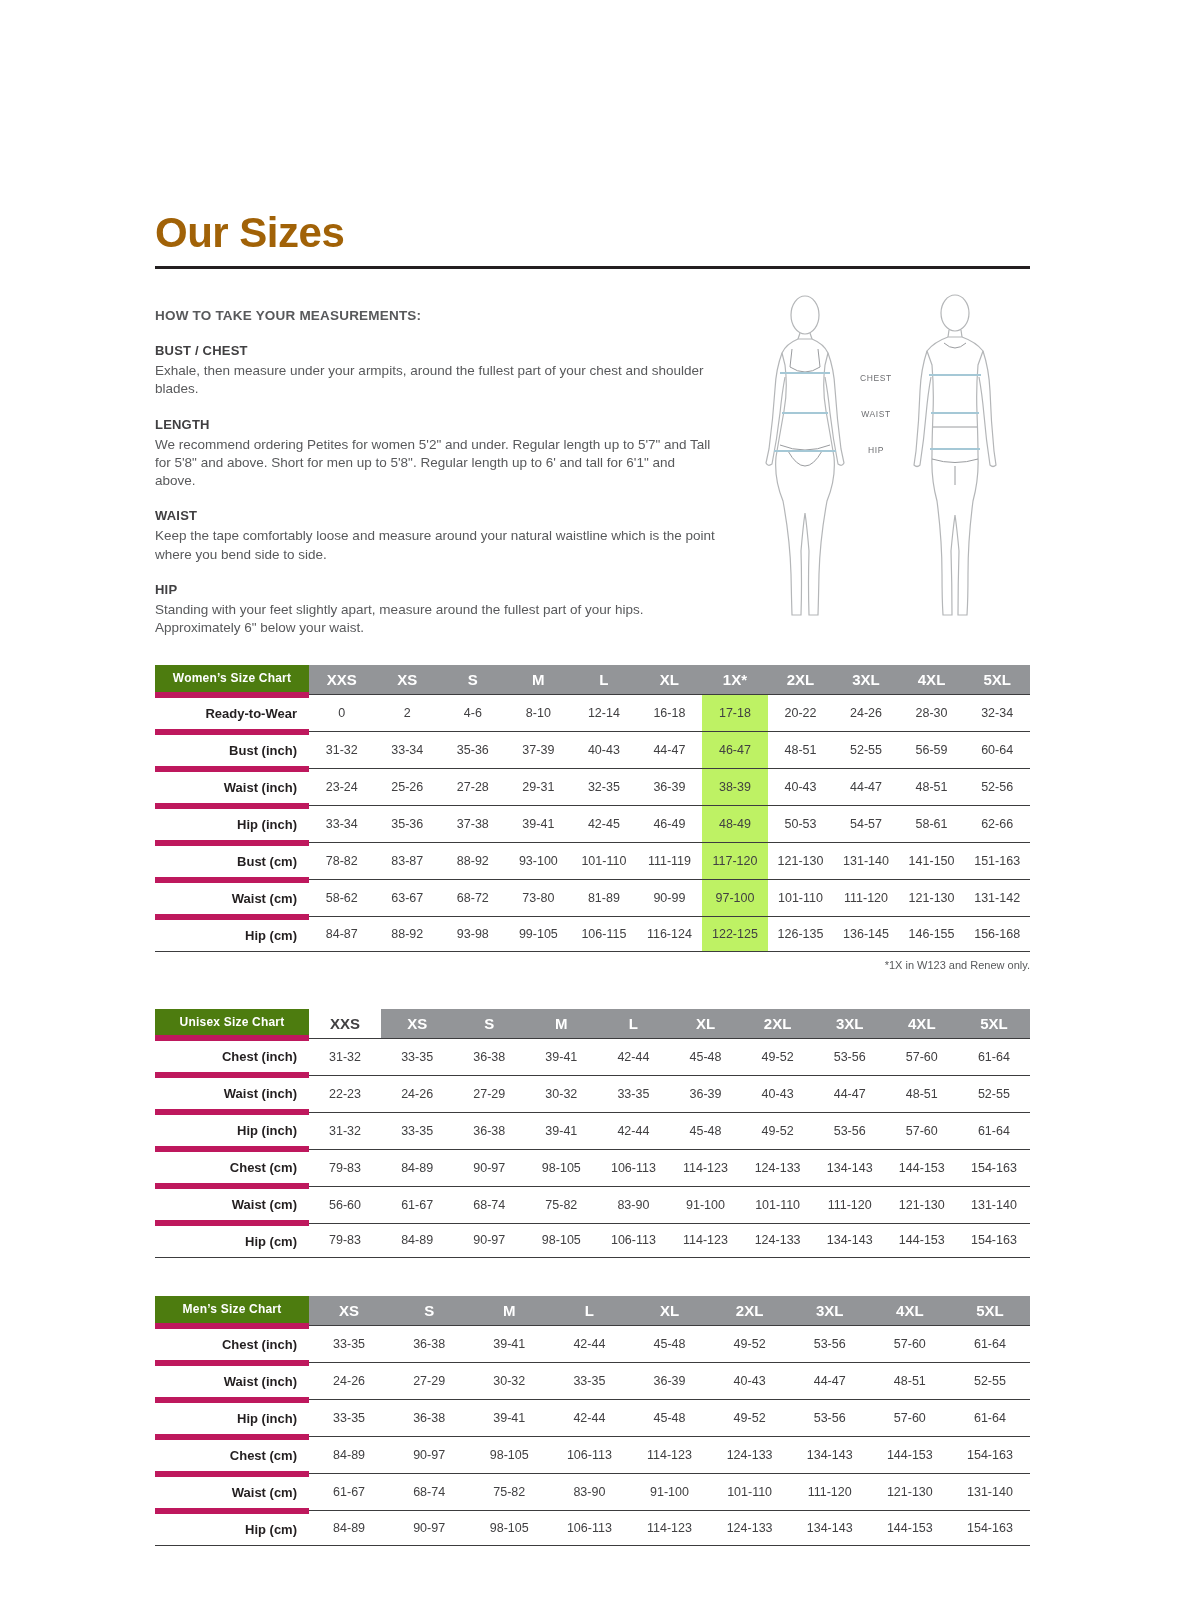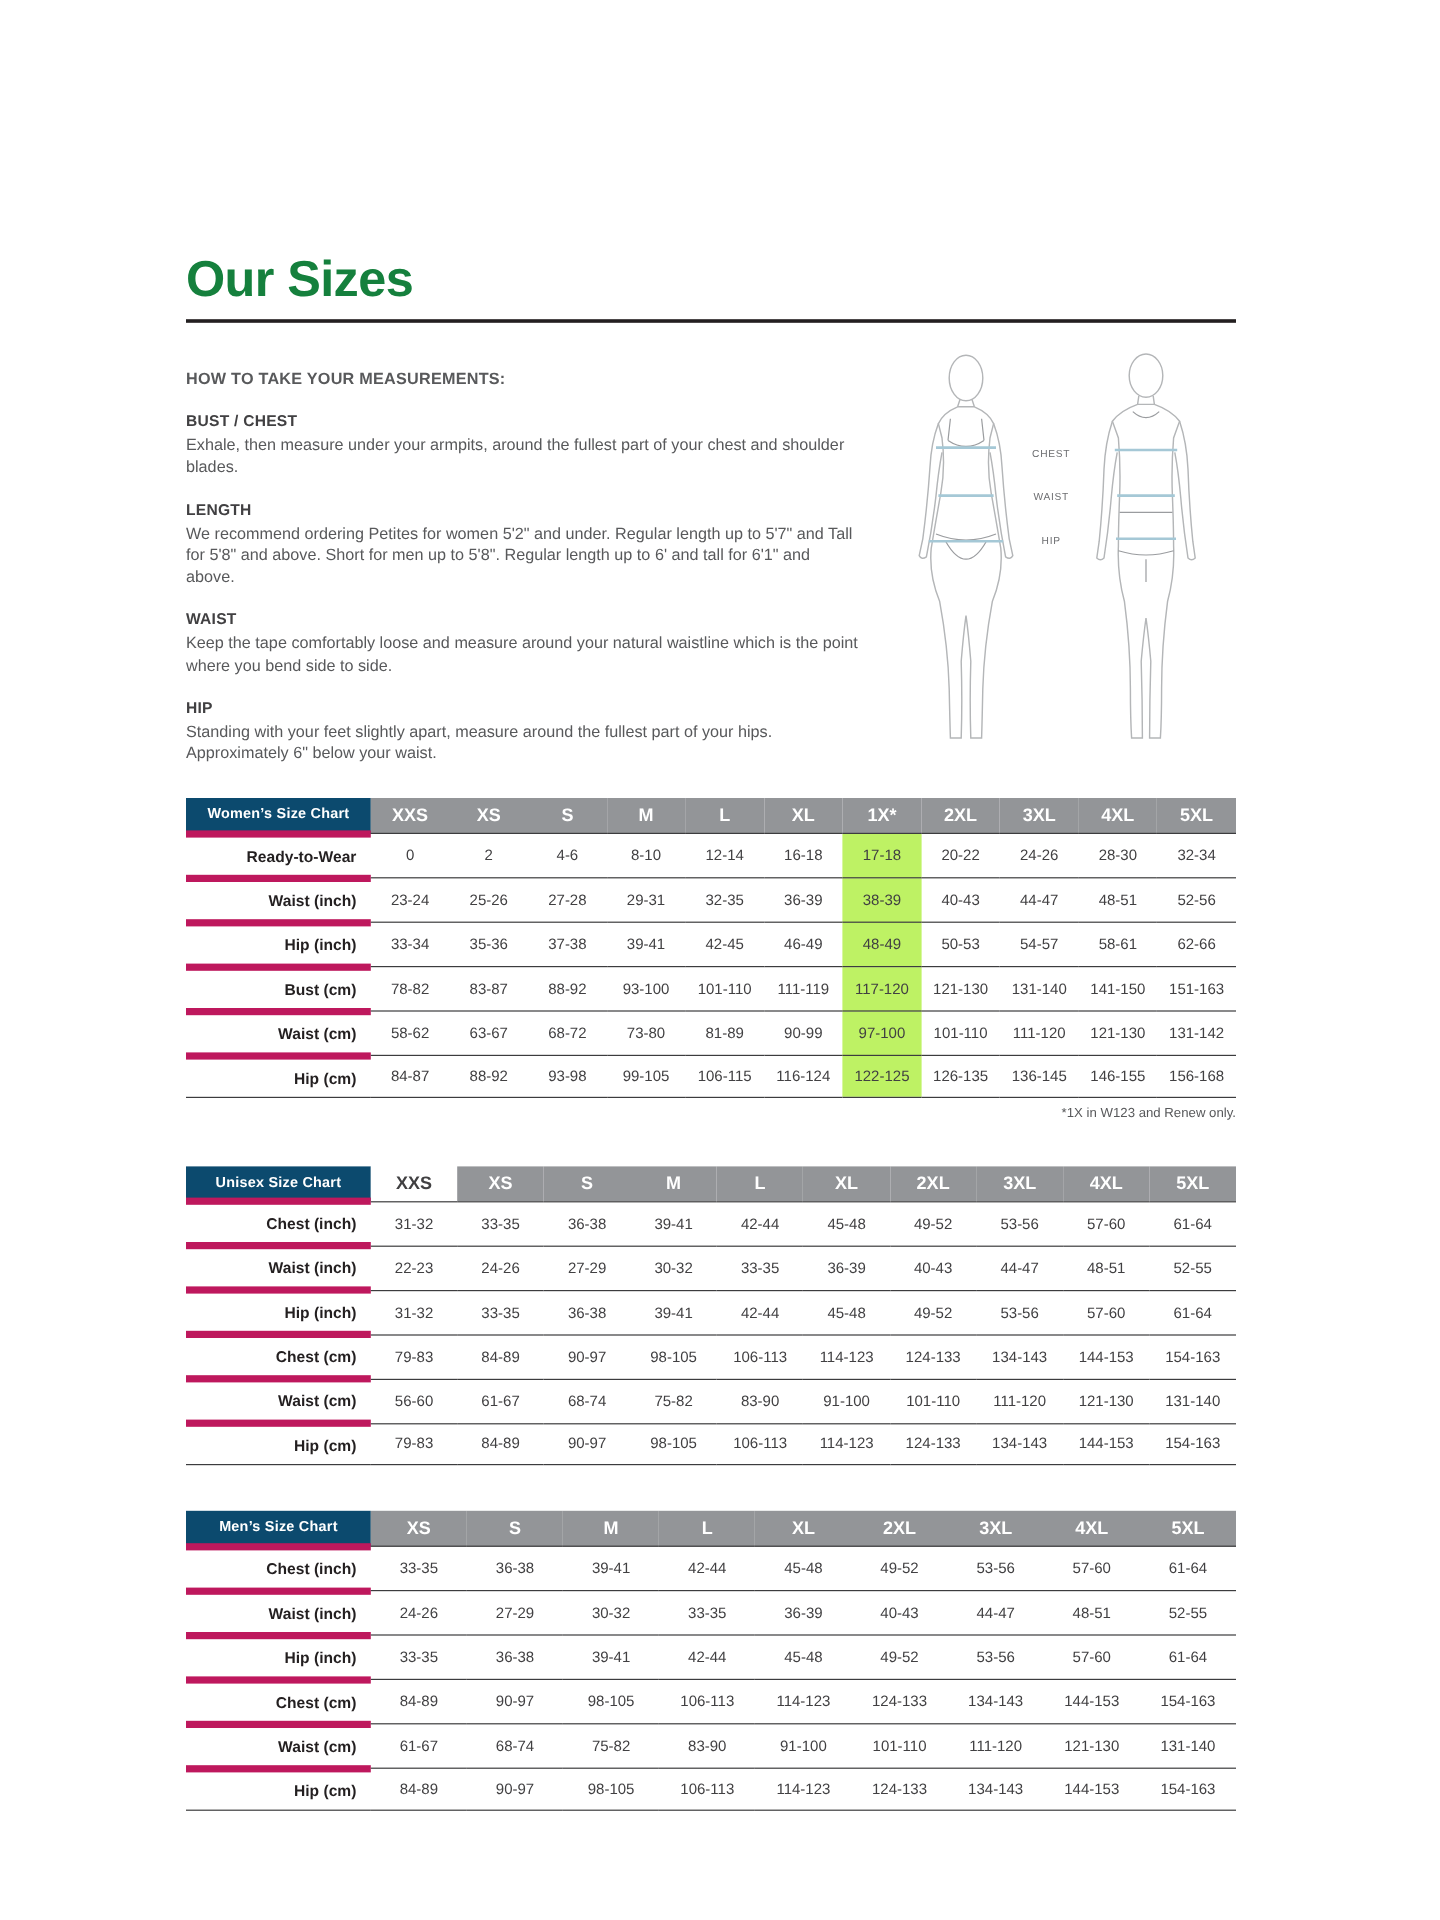--- a/index.html
+++ b/index.html
@@ -5,42 +5,42 @@
   html,body{margin:0;padding:0;background:#fff;}
   body{
     width:1200px;min-height:1600px;
     font-family:"Liberation Sans",sans-serif;
     color:#58595b;box-sizing:border-box;overflow:hidden;
   }
   .page{width:875px;margin:0;padding:212px 170px 60px 155px;}
   .title-wrap{border-bottom:3px solid #231f20;padding-bottom:12px;}
   h1{
     margin:0;font-size:42px;line-height:1;font-weight:800;
-    color:#15803d;letter-spacing:-0.5px;
+    color:#a16207;letter-spacing:-0.5px;
   }
   .intro{display:flex;margin-top:38px;}
   .intro-text{width:560px;flex:0 0 560px;}
   .howto{font-size:14px;font-weight:bold;color:#414042;margin:0 0 30px 0;letter-spacing:0.2px;}
   .intro-text h3{font-size:13px;font-weight:bold;color:#414042;margin:18px 0 4px 0;letter-spacing:0.2px;}
   .intro-text p{font-size:13.5px;line-height:1.35;margin:0;color:#58595b;}
   .figures{flex:1;display:flex;justify-content:flex-end;align-items:flex-start;}
   .figures svg{display:block;margin-top:-18px;}
 
   .tables{margin-top:28px;}
   .table-block + .table-block{margin-top:38px;}
   table.size-table{
     border-collapse:collapse;table-layout:fixed;width:875px;
     font-size:12.5px;border-bottom:1px solid #3c3c3e;
   }
   table.size-table thead th{
     background:#939598;color:#fff;font-weight:bold;font-size:15px;
     padding:6px 2px;text-align:center;
   }
   table.size-table th.tbl-title{
-    background:#0c4a6e;width:150px;font-size:12px;letter-spacing:0.2px;
+    background:#4d7c0f;width:150px;font-size:12px;letter-spacing:0.2px;
   }
   table.size-table thead th.plain-th{background:#fff;color:#414042;}
   table.size-table tbody th.row-label{
     text-align:right;font-weight:bold;color:#231f20;
     padding:8px 12px 8px 2px;font-size:13px;border-top:6px solid #be185d;
   }
   table.size-table tbody td{
     text-align:center;color:#414042;padding:8px 2px;
     border-top:1px solid #3c3c3e;font-size:12.5px;
   }
@@ -173,20 +173,34 @@
               <td>8-10</td>
               <td>12-14</td>
               <td>16-18</td>
               <td class="hl">17-18</td>
               <td>20-22</td>
               <td>24-26</td>
               <td>28-30</td>
               <td>32-34</td>
             </tr>
             <tr>
+              <th class="row-label">Bust (inch)</th>
+              <td>31-32</td>
+              <td>33-34</td>
+              <td>35-36</td>
+              <td>37-39</td>
+              <td>40-43</td>
+              <td>44-47</td>
+              <td class="hl">46-47</td>
+              <td>48-51</td>
+              <td>52-55</td>
+              <td>56-59</td>
+              <td>60-64</td>
+            </tr>
+            <tr>
               <th class="row-label">Waist (inch)</th>
               <td>23-24</td>
               <td>25-26</td>
               <td>27-28</td>
               <td>29-31</td>
               <td>32-35</td>
               <td>36-39</td>
               <td class="hl">38-39</td>
               <td>40-43</td>
               <td>44-47</td>

